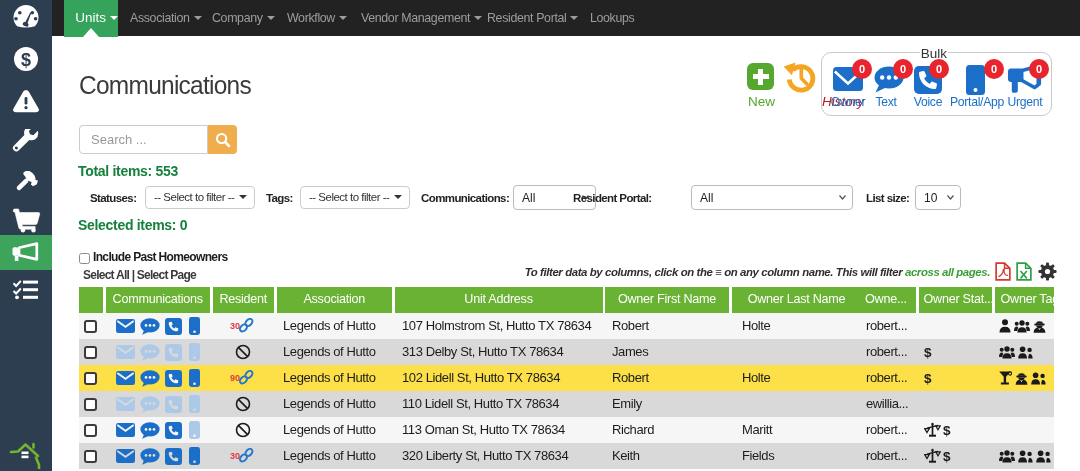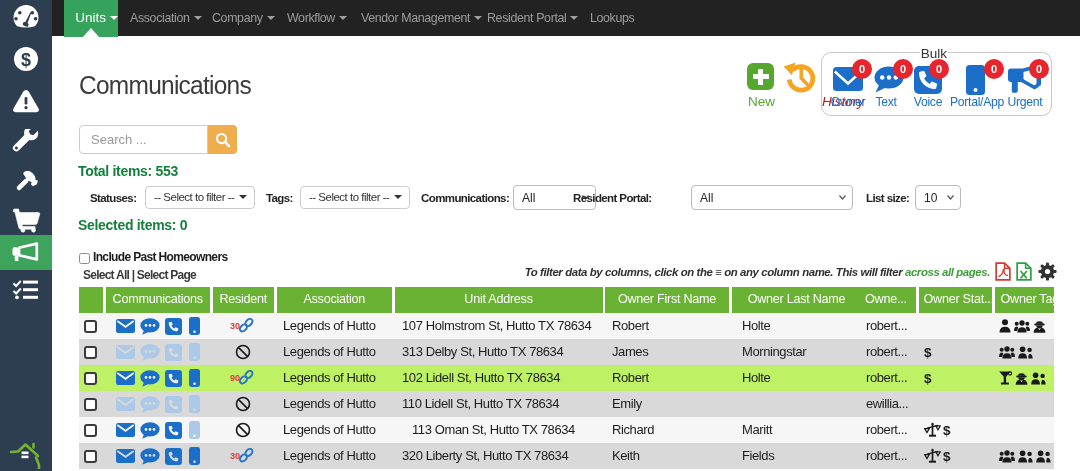--- a/index.html
+++ b/index.html
@@ -348,21 +348,20 @@
         <rect width="11" height="18" rx="2.4" fill="#adc9e8"></rect>
         <circle cx="5.5" cy="14.7" r="1.3" fill="#d9d9d9"></circle>
       </svg>
       <svg style="position:absolute;left:156px;top:5px" width="16" height="16" viewBox="0 0 16 16">
         <circle cx="8" cy="8" r="6.5" fill="none" stroke="#1a1a1a" stroke-width="1.6"></circle>
         <line x1="3.6" y1="3.6" x2="12.4" y2="12.4" stroke="#1a1a1a" stroke-width="1.6"></line>
       </svg>
       <div class="cell" style="left:204px;width:118px;">Legends of Hutto</div>
       <div class="cell" style="left:323px;width:215px;">313 Delby St, Hutto TX 78634</div>
       <div class="cell" style="left:533px;width:125px;">James</div>
-      <div class="cell" style="left:663px;width:125px;">Morningstar</div>
       <div class="cell" style="left:787px;width:58px;">robert...</div>
       <span style="position:absolute;left:845px;top:6px;font-size:13.5px;font-weight:bold;color:#1a1a1a;">$</span>
       <svg style="position:absolute;left:920px;top:7px" width="16" height="13" viewBox="0 0 16 13">
         <g fill="#1a1a1a">
           <circle cx="2.7" cy="3.8" r="2"></circle>
           <path d="M0 11 q0 -4.4 3.2 -4.4 l1 0.8 l-1 3.6 z"></path>
           <circle cx="13.3" cy="3.8" r="2"></circle>
           <path d="M16 11 q0 -4.4 -3.2 -4.4 l-1 0.8 l1 3.6 z"></path>
           <circle cx="8" cy="3" r="2.7"></circle>
           <path d="M3.4 12.5 q0 -5.2 4.6 -5.2 t4.6 5.2 z"></path>
@@ -370,21 +369,21 @@
       </svg>
       <svg style="position:absolute;left:939px;top:7px" width="15" height="13" viewBox="0 0 15 13">
         <g fill="#1a1a1a">
           <circle cx="4.6" cy="3.2" r="2.8"></circle>
           <path d="M0.2 12.6 q0 -5.4 4.4 -5.4 t4.4 5.4 z"></path>
           <circle cx="11.6" cy="3.9" r="2.2"></circle>
           <path d="M10.2 12.6 q0.1 -4.6 1.6 -4.8 q2.8 0.4 2.8 4.8 z"></path>
         </g>
       </svg>
     </div>
-<div class="row" style="top:364.6px;height:26.1px;background:#bef264;">
+<div class="row" style="top:364.6px;height:26.1px;background:#fde047;">
       <div class="ckbx"></div>
       <svg style="position:absolute;left:36.5px;top:6px" width="19" height="14" viewBox="0 0 19 14">
         <rect width="19" height="14" rx="2.2" fill="#1b6fc8"></rect>
         <path d="M1.3 2 L9.5 7.8 L17.7 2" fill="none" stroke="#f6f6f6" stroke-width="1.8"></path>
       </svg>
       <svg style="position:absolute;left:60px;top:5px" width="21" height="17" viewBox="0 0 21 17">
         <ellipse cx="11" cy="7.4" rx="9.6" ry="7.2" fill="#1b6fc8"></ellipse>
         <path d="M5.2 11.8 L3.2 16.8 L10 13.8 z" fill="#1b6fc8"></path>
         <circle cx="7" cy="7.4" r="1.35" fill="#f6f6f6"></circle>
         <circle cx="11" cy="7.4" r="1.35" fill="#f6f6f6"></circle>
@@ -490,21 +489,21 @@
       </svg>
       <svg style="position:absolute;left:109.5px;top:4px" width="11" height="18" viewBox="0 0 11 18">
         <rect width="11" height="18" rx="2.4" fill="#adc9e8"></rect>
         <circle cx="5.5" cy="14.7" r="1.3" fill="#f6f6f6"></circle>
       </svg>
       <svg style="position:absolute;left:156px;top:5px" width="16" height="16" viewBox="0 0 16 16">
         <circle cx="8" cy="8" r="6.5" fill="none" stroke="#1a1a1a" stroke-width="1.6"></circle>
         <line x1="3.6" y1="3.6" x2="12.4" y2="12.4" stroke="#1a1a1a" stroke-width="1.6"></line>
       </svg>
       <div class="cell" style="left:204px;width:118px;">Legends of Hutto</div>
-      <div class="cell" style="left:333px;width:215px;">113 Oman St, Hutto TX 78634</div>
+      <div class="cell" style="left:323px;width:215px;">113 Oman St, Hutto TX 78634</div>
       <div class="cell" style="left:533px;width:125px;">Richard</div>
       <div class="cell" style="left:663px;width:125px;">Maritt</div>
       <div class="cell" style="left:787px;width:58px;">robert...</div>
       <svg style="position:absolute;left:845px;top:5.5px" width="17" height="15" viewBox="0 0 17 15">
         <g stroke="#1a1a1a" fill="none">
           <path d="M8.5 2 v11.3" stroke-width="1.7"></path>
           <path d="M5 13.7 h7" stroke-width="2"></path>
           <path d="M3 6.2 L14 3.4" stroke-width="1.3"></path>
         </g>
         <g fill="none" stroke="#1a1a1a" stroke-width="1.2">

